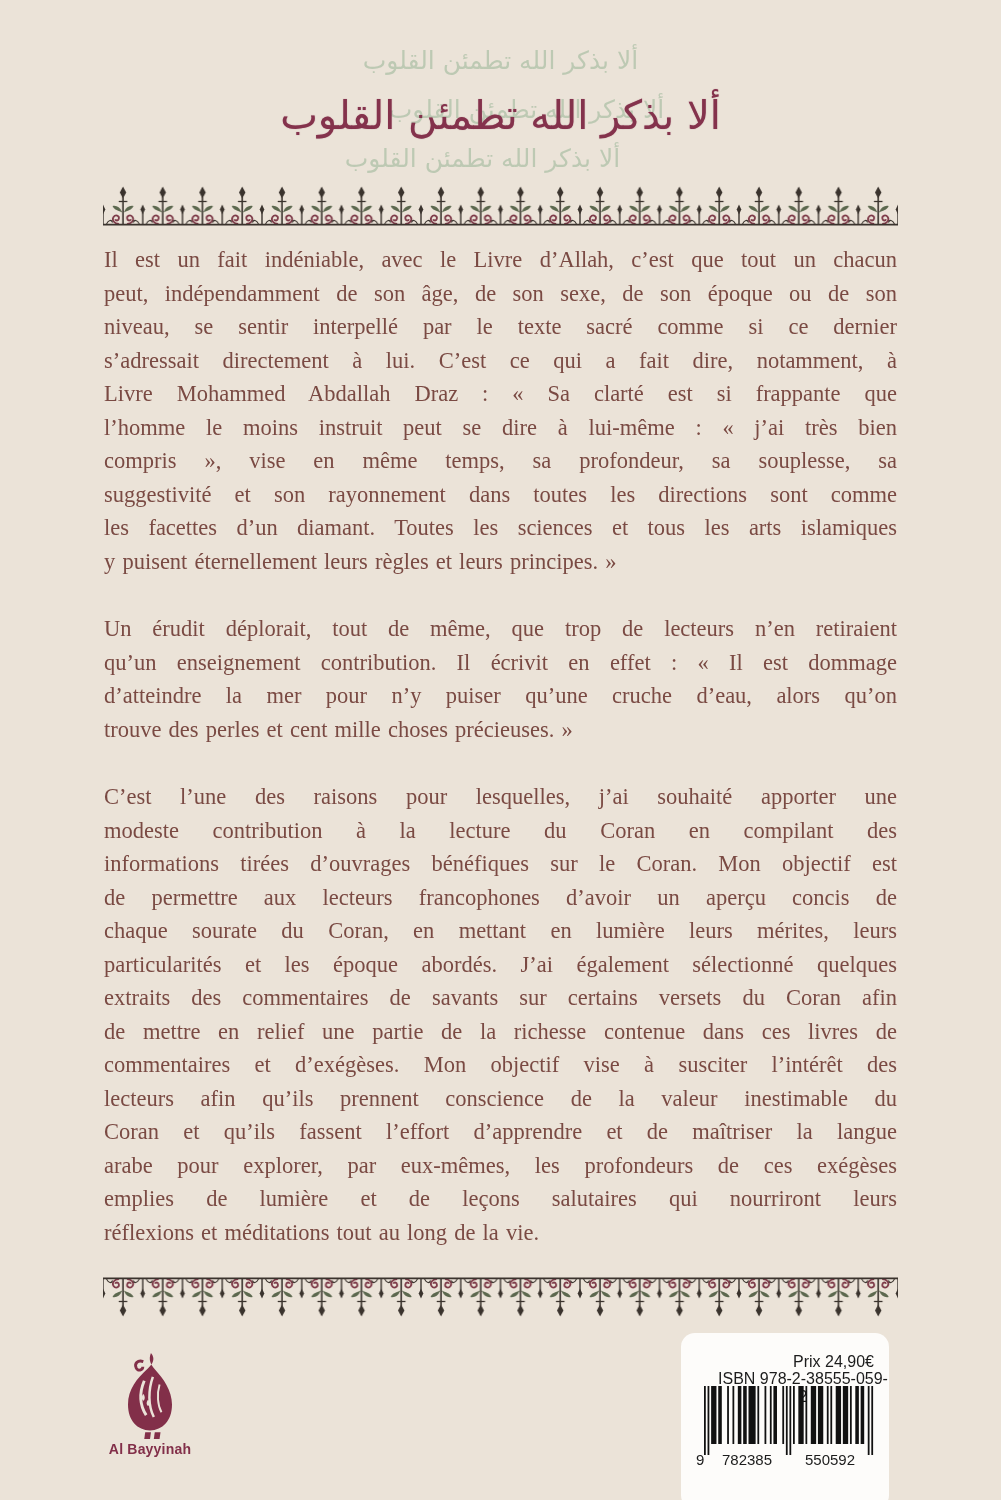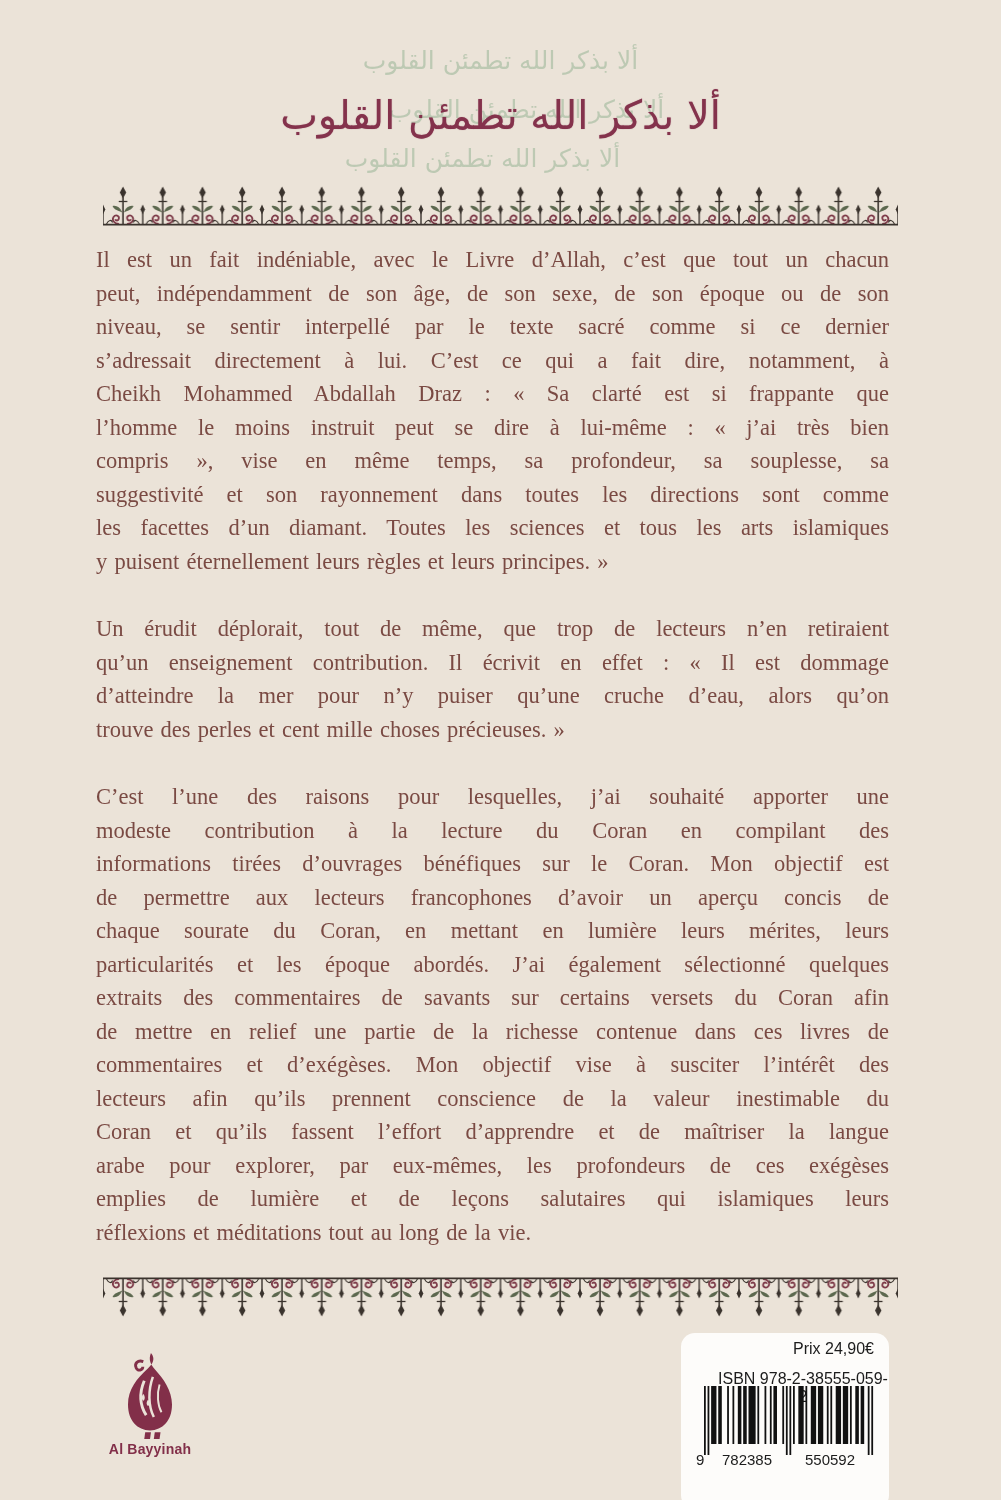--- a/index.html
+++ b/index.html
@@ -34,35 +34,35 @@
     white-space:nowrap;text-shadow:0 0 1px rgba(130,49,75,.55);}
   
   .border{position:absolute;left:103px;width:795px;height:44px;}
   .border.top{top:183px;}
   .border.bottom{top:1276px;transform:scaleY(-1);}
   .orn-dark{stroke:var(--orn-dark);}
   .orn-dark-f{fill:var(--orn-dark);}
   .orn-maroon{stroke:var(--orn-maroon);}
   .orn-green-f{fill:var(--orn-green);}
   
-  .text-block{position:absolute;left:96px;top:243px;width:793px;
+  .text-block{position:absolute;left:104px;top:243px;width:793px;
     color:var(--body-text);font-size:22.5px;line-height:33.5px;word-spacing:1.5px;}
   .para{margin-bottom:34px;}
   .line{text-align:justify;text-align-last:justify;}
   .line.last{text-align:center;text-align-last:left;}
   
   .logo{position:absolute;left:88px;top:1352px;width:124px;text-align:center;}
   .logo svg{display:block;margin:0 auto;}
   .logo-name{margin-top:1px;font-family:"Liberation Sans",sans-serif;
     font-weight:bold;font-size:14px;letter-spacing:.2px;color:var(--logo);}
   
   .panel{position:absolute;left:681px;top:1333px;width:208px;height:176px;
     background:#fdfcfa;border-radius:14px;
     font-family:"Liberation Sans",sans-serif;color:var(--panel-text);}
-  .price{position:absolute;top:7px;right:15px;font-size:16px;}
+  .price{position:absolute;top:20px;right:15px;font-size:16px;}
   .isbn{position:absolute;top:37px;left:0;width:100%;text-align:center;font-size:16px;padding-left:36px;}
   .barcode{position:absolute;top:51px;left:15px;}
   .barcode text{font-family:"Liberation Sans",sans-serif;font-size:15px;fill:var(--panel-text);}
 </style>
 </head>
 <body>
 
 <div class="page">
 
   <div class="calligraphy" dir="rtl">
@@ -95,21 +95,21 @@
     <rect width="795" height="44" fill="url(#ornT)"></rect>
     <line class="orn-dark" x1="0" y1="41.6" x2="795" y2="41.6" stroke-width="1.7"></line>
   </svg>
 
   <div class="text-block" id="text-block">
       <div class="para">
         <div class="line">Il est un fait indéniable, avec le Livre d’Allah, c’est que tout un chacun</div>
         <div class="line">peut, indépendamment de son âge, de son sexe, de son époque ou de son</div>
         <div class="line">niveau, se sentir interpellé par le texte sacré comme si ce dernier</div>
         <div class="line">s’adressait directement à lui. C’est ce qui a fait dire, notamment, à</div>
-        <div class="line">Cheikh Mohammed Abdallah Draz : « Sa clarté est si frappante que</div>
+        <div class="line">Livre Mohammed Abdallah Draz : « Sa clarté est si frappante que</div>
         <div class="line">l’homme le moins instruit peut se dire à lui-même : « j’ai très bien</div>
         <div class="line">compris », vise en même temps, sa profondeur, sa souplesse, sa</div>
         <div class="line">suggestivité et son rayonnement dans toutes les directions sont comme</div>
         <div class="line">les facettes d’un diamant. Toutes les sciences et tous les arts islamiques</div>
         <div class="line last">y puisent éternellement leurs règles et leurs principes. »</div>
       </div>
       <div class="para">
         <div class="line">Un érudit déplorait, tout de même, que trop de lecteurs n’en retiraient</div>
         <div class="line">qu’un enseignement contribution. Il écrivit en effet : « Il est dommage</div>
         <div class="line">d’atteindre la mer pour n’y puiser qu’une cruche d’eau, alors qu’on</div>
@@ -121,21 +121,21 @@
         <div class="line">informations tirées d’ouvrages bénéfiques sur le Coran. Mon objectif est</div>
         <div class="line">de permettre aux lecteurs francophones d’avoir un aperçu concis de</div>
         <div class="line">chaque sourate du Coran, en mettant en lumière leurs mérites, leurs</div>
         <div class="line">particularités et les époque abordés. J’ai également sélectionné quelques</div>
         <div class="line">extraits des commentaires de savants sur certains versets du Coran afin</div>
         <div class="line">de mettre en relief une partie de la richesse contenue dans ces livres de</div>
         <div class="line">commentaires et d’exégèses. Mon objectif vise à susciter l’intérêt des</div>
         <div class="line">lecteurs afin qu’ils prennent conscience de la valeur inestimable du</div>
         <div class="line">Coran et qu’ils fassent l’effort d’apprendre et de maîtriser la langue</div>
         <div class="line">arabe pour explorer, par eux-mêmes, les profondeurs de ces exégèses</div>
-        <div class="line">emplies de lumière et de leçons salutaires qui islamiques leurs</div>
+        <div class="line">emplies de lumière et de leçons salutaires qui nourriront leurs</div>
         <div class="line last">réflexions et méditations tout au long de la vie.</div>
       </div>
     </div>
 
   <svg class="border bottom" viewBox="0 0 795 44">
     <defs>
       <pattern id="ornB" width="39.75" height="44" patternUnits="userSpaceOnUse">
         <line class="orn-dark" x1="20" y1="41" x2="20" y2="13" stroke-width="1.6"></line>
         <path class="orn-dark-f" d="M20,3.5 L23.2,9.5 L20,15.5 L16.8,9.5 Z"></path>
         <line class="orn-dark" x1="15.7" y1="18.5" x2="24.3" y2="18.5" stroke-width="1.3"></line>

